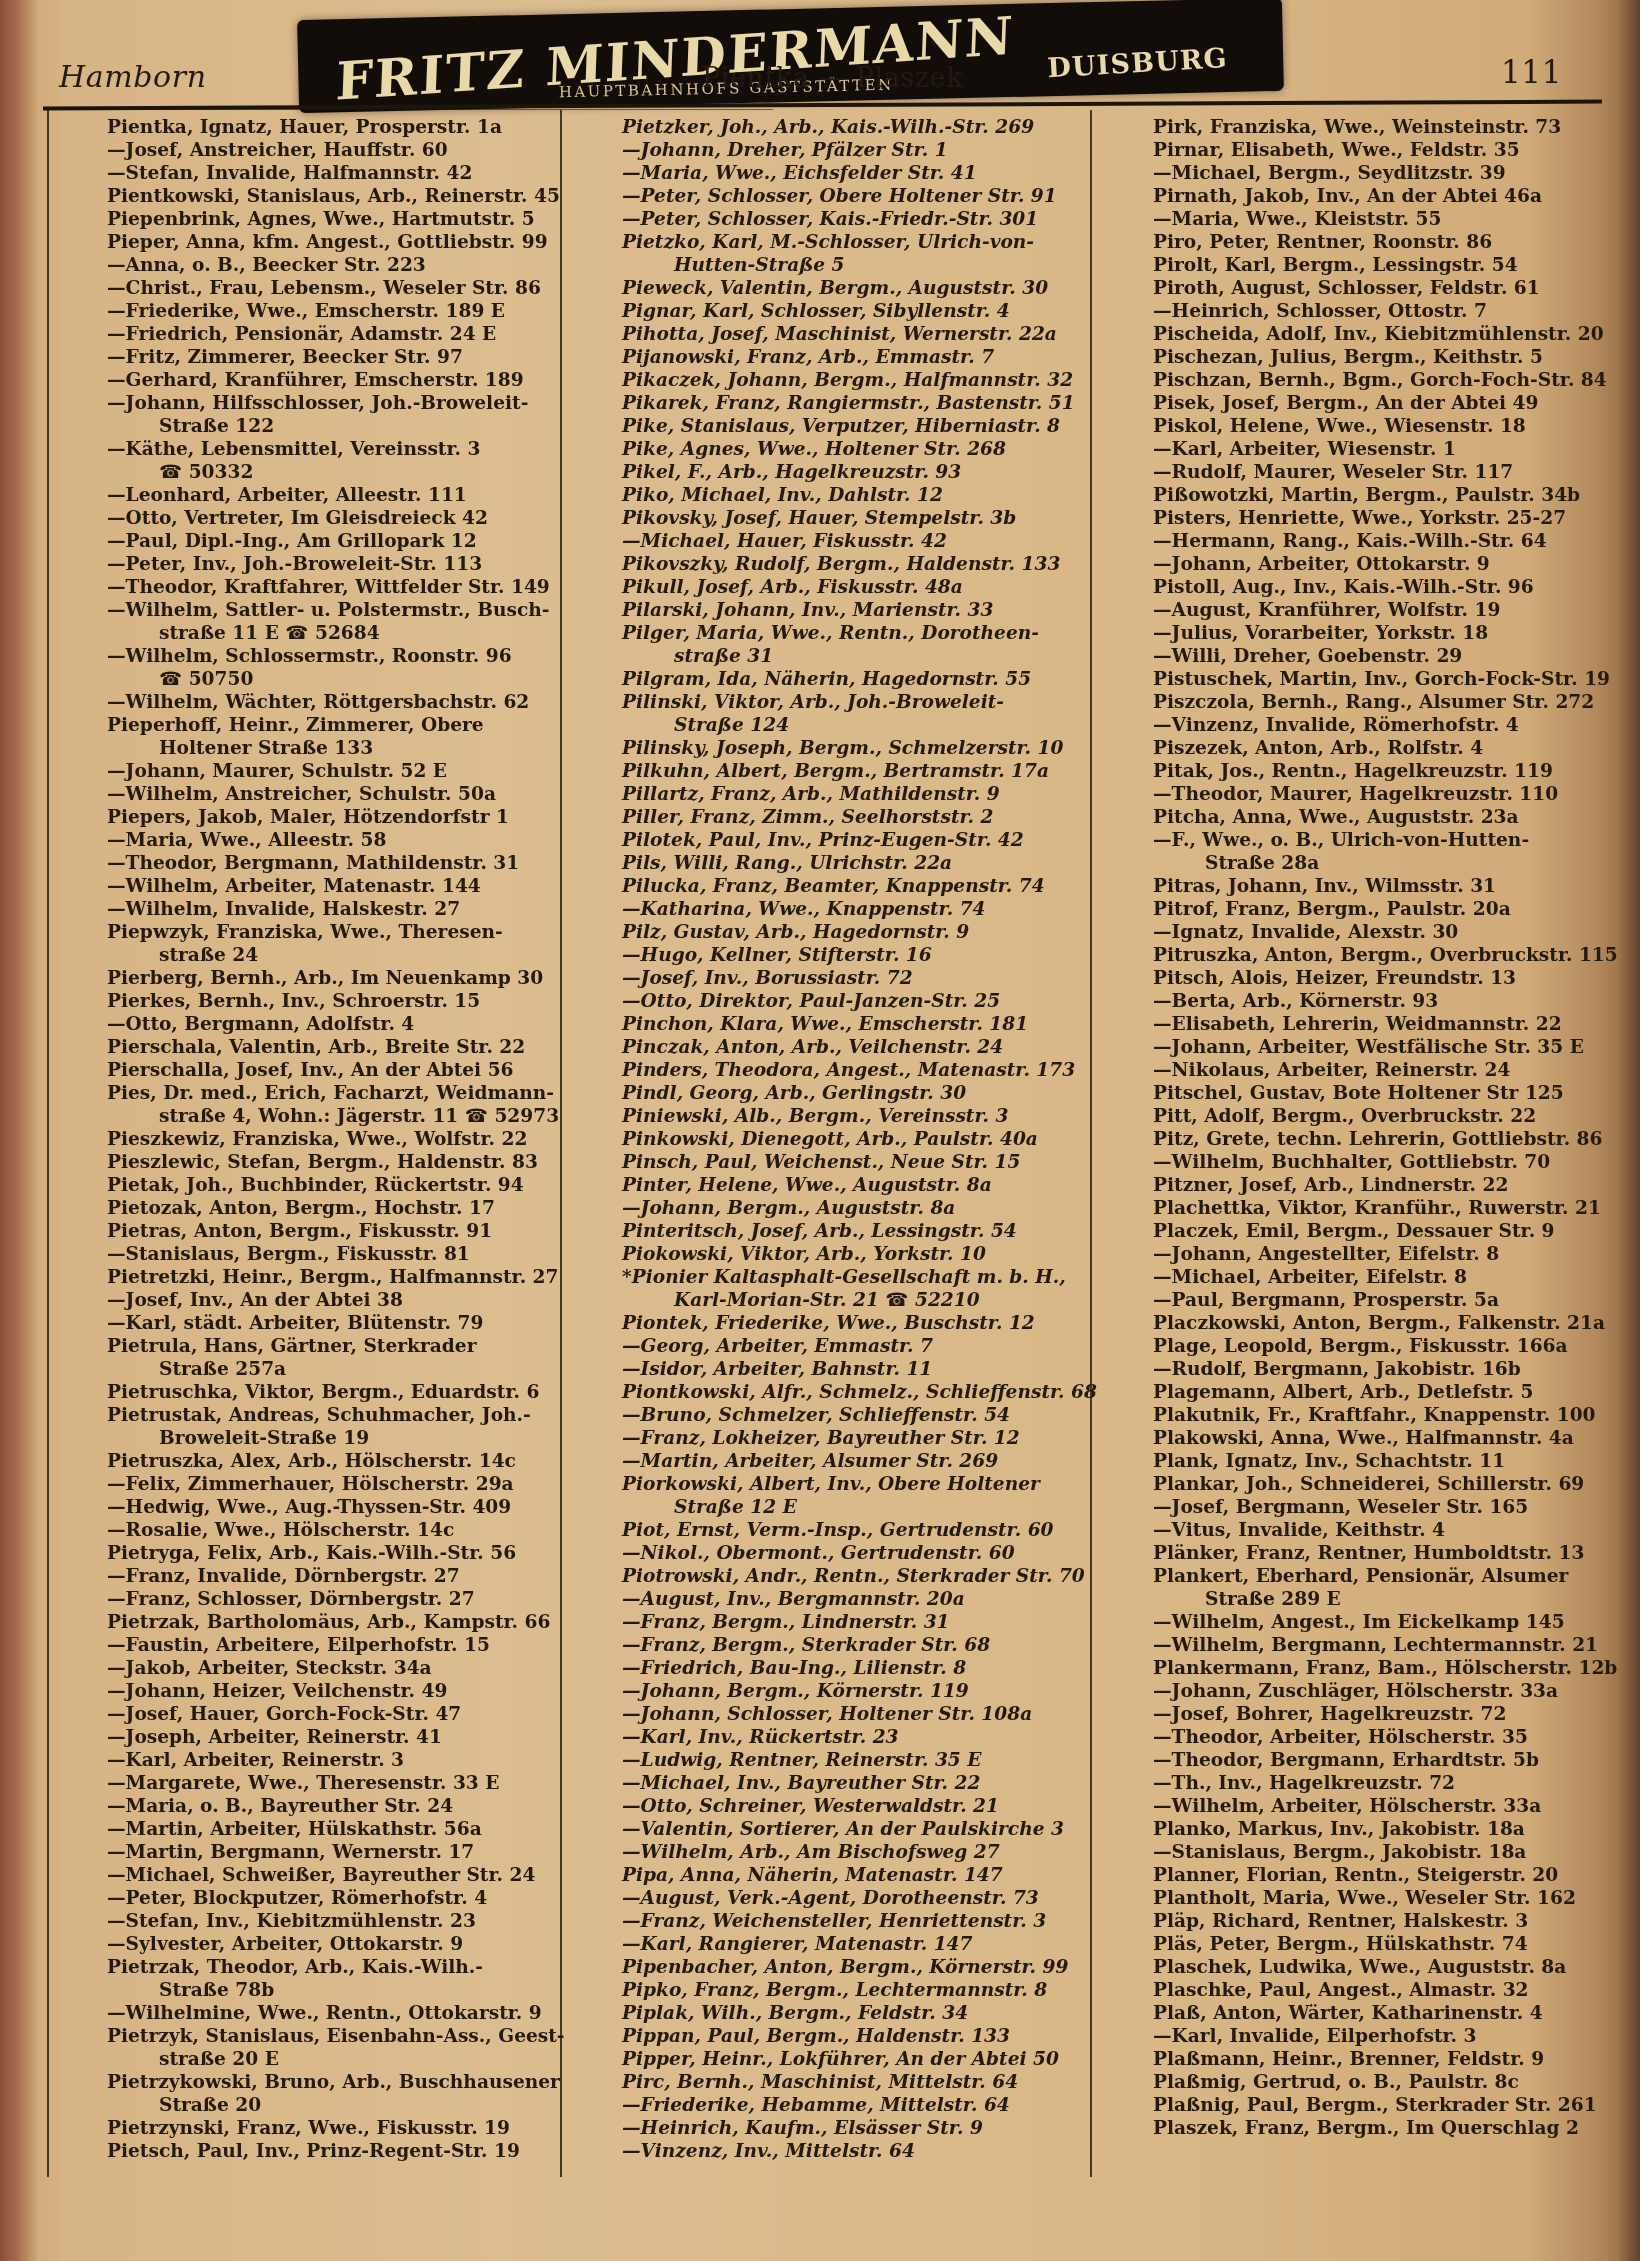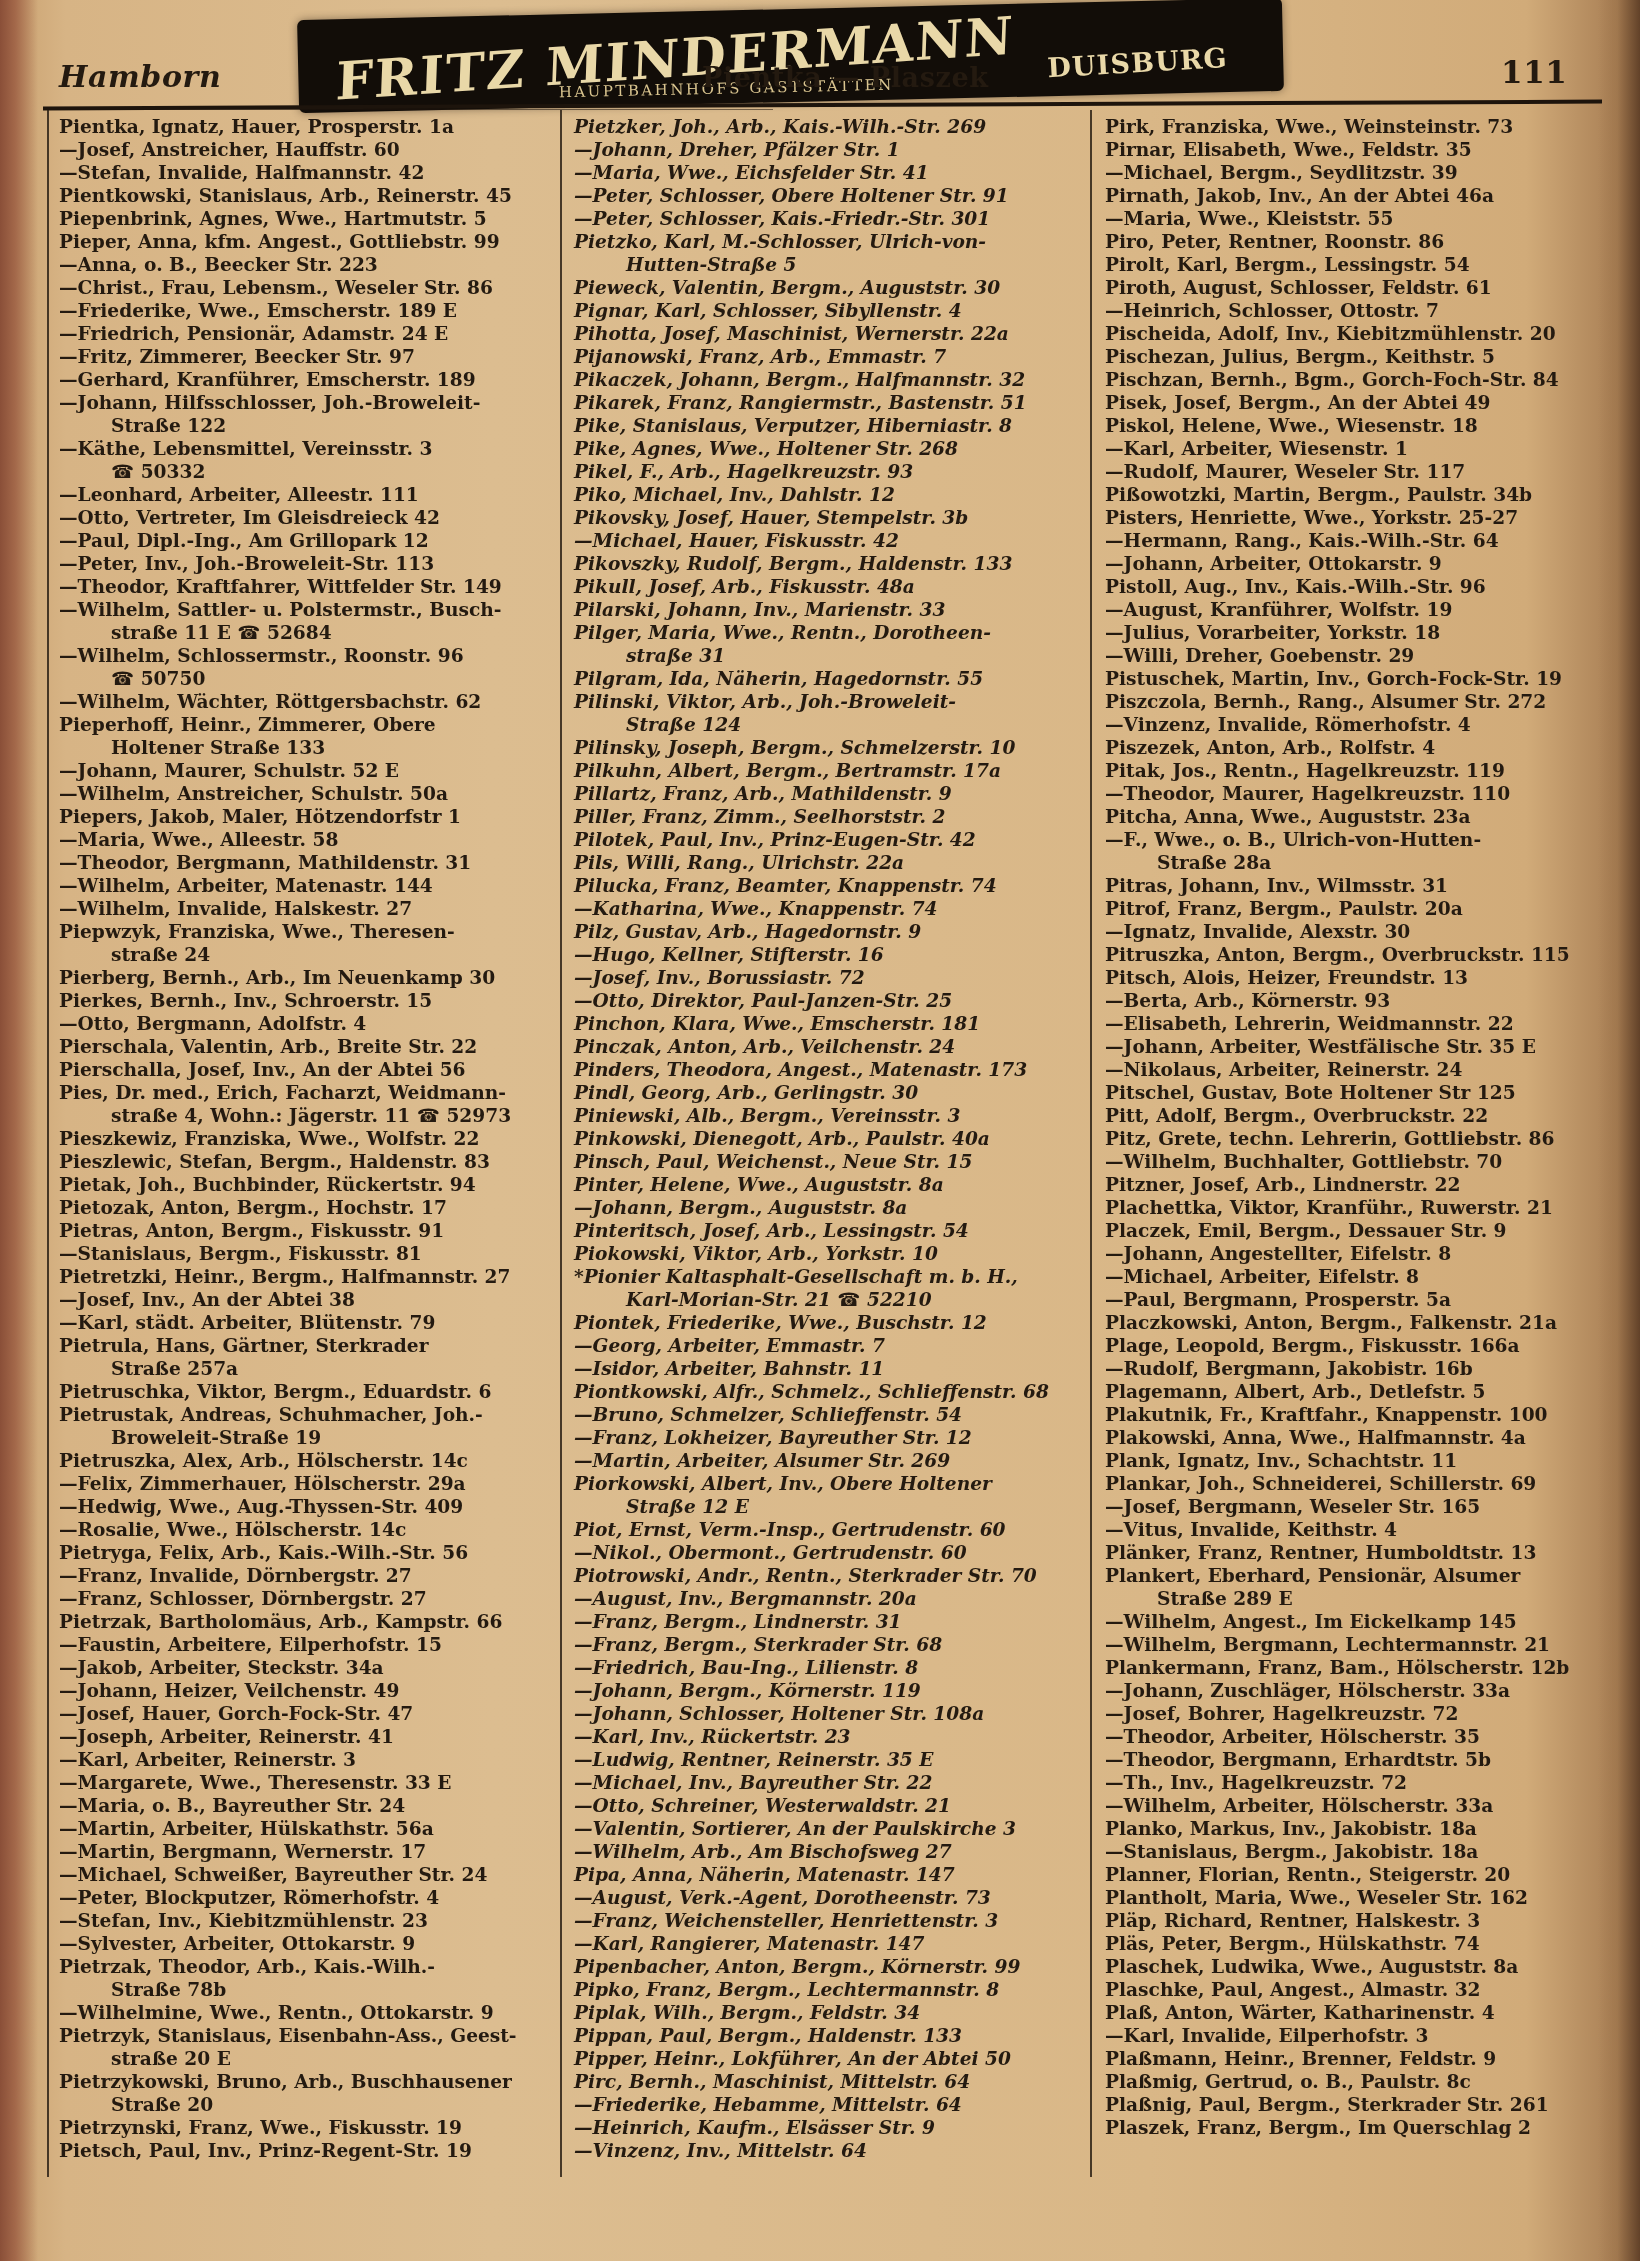--- a/index.html
+++ b/index.html
@@ -3,39 +3,39 @@
 <meta charset="utf-8">
 <style>
   html,body{margin:0;padding:0;background:#6e5138;}
   .page{position:relative;width:1641px;height:2261px;margin:0 auto;overflow:hidden;
         background:linear-gradient(90deg,#c89f6e 0%,#d7b485 4%,#dcbd90 30%,#d9b787 70%,#d1ab79 93%,#a67c52 99%);
         font-family:"DejaVu Serif","DejaVu Sans",serif;color:#241a10;}
   .edge-left{position:absolute;left:0;top:0;width:38px;height:100%;
         background:linear-gradient(90deg,#8a4f38 0%,#a3684a 40%,rgba(200,159,110,0) 100%);}
   .edge-right{position:absolute;right:0;top:0;width:43px;height:100%;
         background:linear-gradient(270deg,#5f3f27 0%,rgba(150,110,70,.45) 55%,rgba(209,171,121,0) 100%);}
-  .runhead{position:absolute;font-weight:bold;letter-spacing:0.6px;}
+  .runhead{position:absolute;font-weight:normal;letter-spacing:0.6px;}
   #head-left{left:59px;top:59px;font-size:30px;font-style:italic;}
   #head-center{left:702px;top:62px;font-size:27px;}
   #head-right{left:1501px;top:54px;font-size:31px;text-align:right;}
   .head-rule{position:absolute;left:43px;top:103px;width:1559px;height:4.3px;background:#1d140c;
         transform:rotate(-0.25deg);}
   .head-rule2{position:absolute;left:43px;top:109px;width:730px;height:1.2px;background:#1d140c;opacity:.55;}
   .banner{position:absolute;left:298px;top:8.7px;width:985px;height:93px;background:#120d08;
         border-radius:6.2px;transform:rotate(-1.3deg);box-shadow:0 0 8.7px rgba(30,20,10,.45);}
   .banner .big{position:absolute;left:37px;top:16px;font-size:52px;font-weight:bold;color:#e9d8a8;
         letter-spacing:1.9px;transform:rotate(-2.6deg) skewX(-6deg);white-space:nowrap;}
   .banner .small{position:absolute;left:260px;top:69px;font-size:15px;color:#d9c48f;letter-spacing:2.5px;}
   .banner .city{position:absolute;left:749px;top:46px;font-size:27px;font-weight:bold;color:#e9d8a8;
         letter-spacing:1.2px;transform:rotate(-2deg);}
   .vrule{position:absolute;top:110px;width:1.9px;height:2067px;background:#2c2115;opacity:.85;}
   #vrule-0{left:47px;}
   #vrule-1{left:560px;}
   #vrule-2{left:1090px;}
-  .col{position:absolute;top:115px;font-size:18.6px;font-weight:bold;line-height:23px;}
+  .col{position:absolute;top:115px;font-size:18.6px;font-weight:bold;line-height:23px;margin-left:48px;}
   #col-0{left:59px;width:492px;}
   #col-1{left:574px;width:495px;font-style:italic;}
   #col-2{left:1105px;width:495px;}
   .entry{padding-left:52px;text-indent:-52px;white-space:nowrap;}
   .entry .cont{display:block;padding-left:0;text-indent:0;}
 </style>
 </head>
 <body>
 
 <div class="page">

